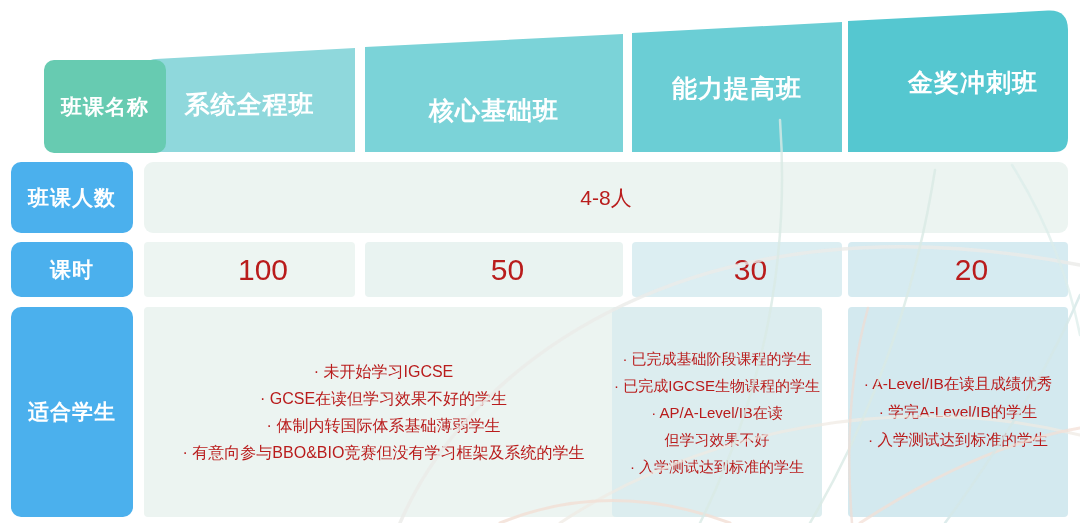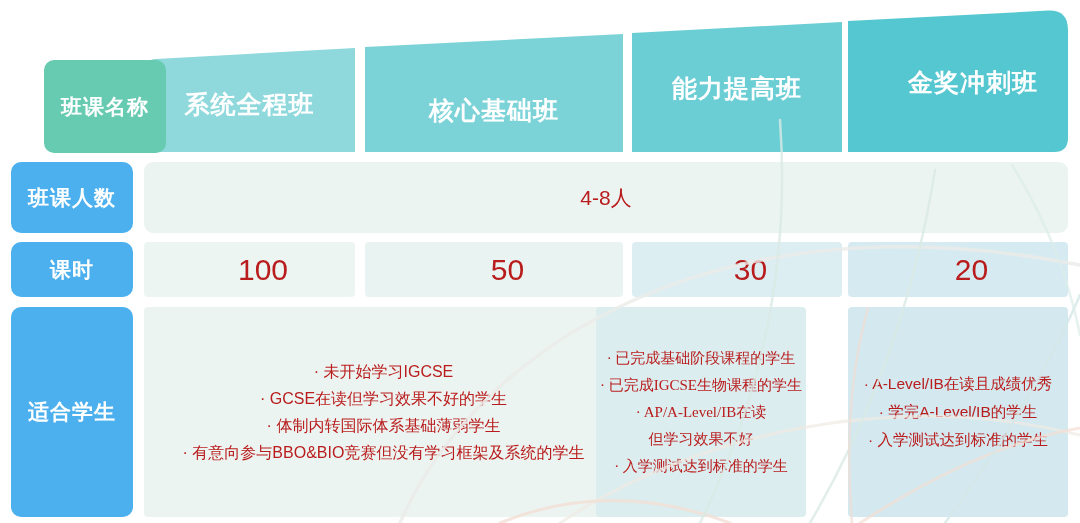--- a/index.html
+++ b/index.html
@@ -67,21 +67,21 @@
 
   <div class="abs row-label" style="top: 307px; height: 210px; background-color: rgb(75, 176, 237);">适合学生</div>
 
   <div class="abs cell suit suit-merged" style="left: 144px; top: 307px; width: 479px; height: 210px; background-color: rgb(236, 244, 241);">
     <div class="line">·  未开始学习IGCSE</div>
     <div class="line">·  GCSE在读但学习效果不好的学生</div>
     <div class="line">·  体制内转国际体系基础薄弱学生</div>
     <div class="line">·  有意向参与BBO&amp;BIO竞赛但没有学习框架及系统的学生</div>
   </div>
 
-  <div class="abs cell suit suit-c3" style="left: 596px; top: 307px; width: 210px; height: 210px; background-color: rgb(220, 237, 239); font-family: Liberation Serif, serif;">
+  <div class="abs cell suit suit-c3" style="left: 612px; top: 307px; width: 210px; height: 210px; background-color: rgb(220, 237, 239);">
     <div class="line">·  已完成基础阶段课程的学生</div>
     <div class="line">·  已完成IGCSE生物课程的学生</div>
     <div class="line">·  AP/A-Level/IB在读</div>
     <div class="line">但学习效果不好</div>
     <div class="line">·  入学测试达到标准的学生</div>
   </div>
 
   <div class="abs cell suit suit-c4" style="left: 848px; top: 307px; width: 220px; height: 210px; background-color: rgb(211, 233, 239);">
     <div class="line">·  A-Level/IB在读且成绩优秀</div>
     <div class="line">·  学完A-Level/IB的学生</div>

